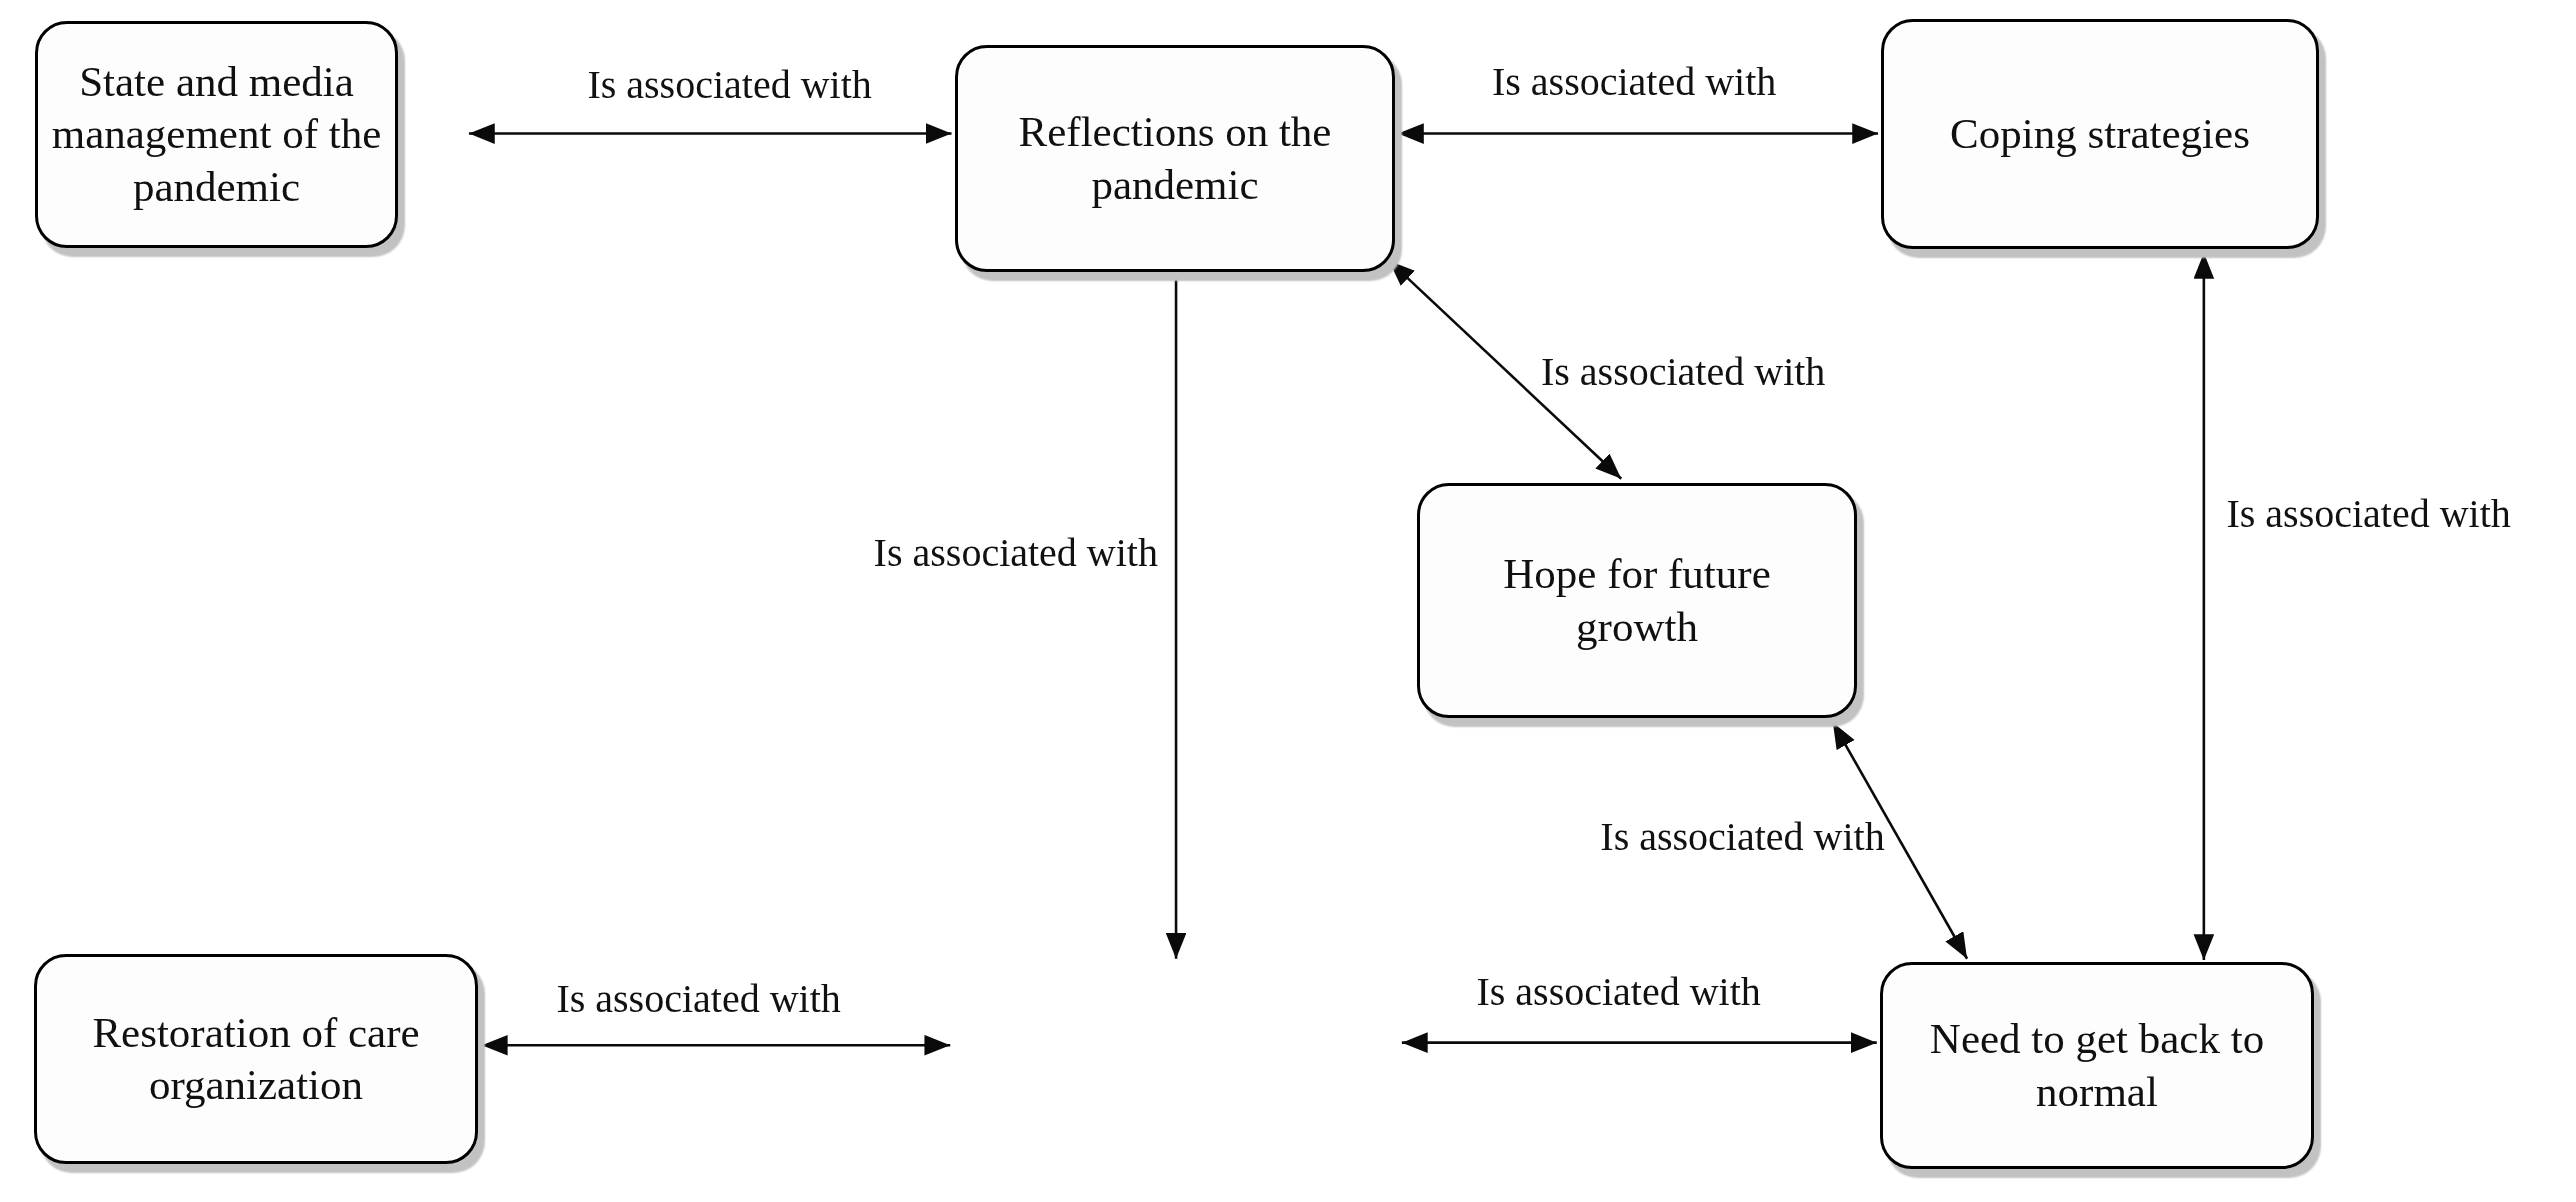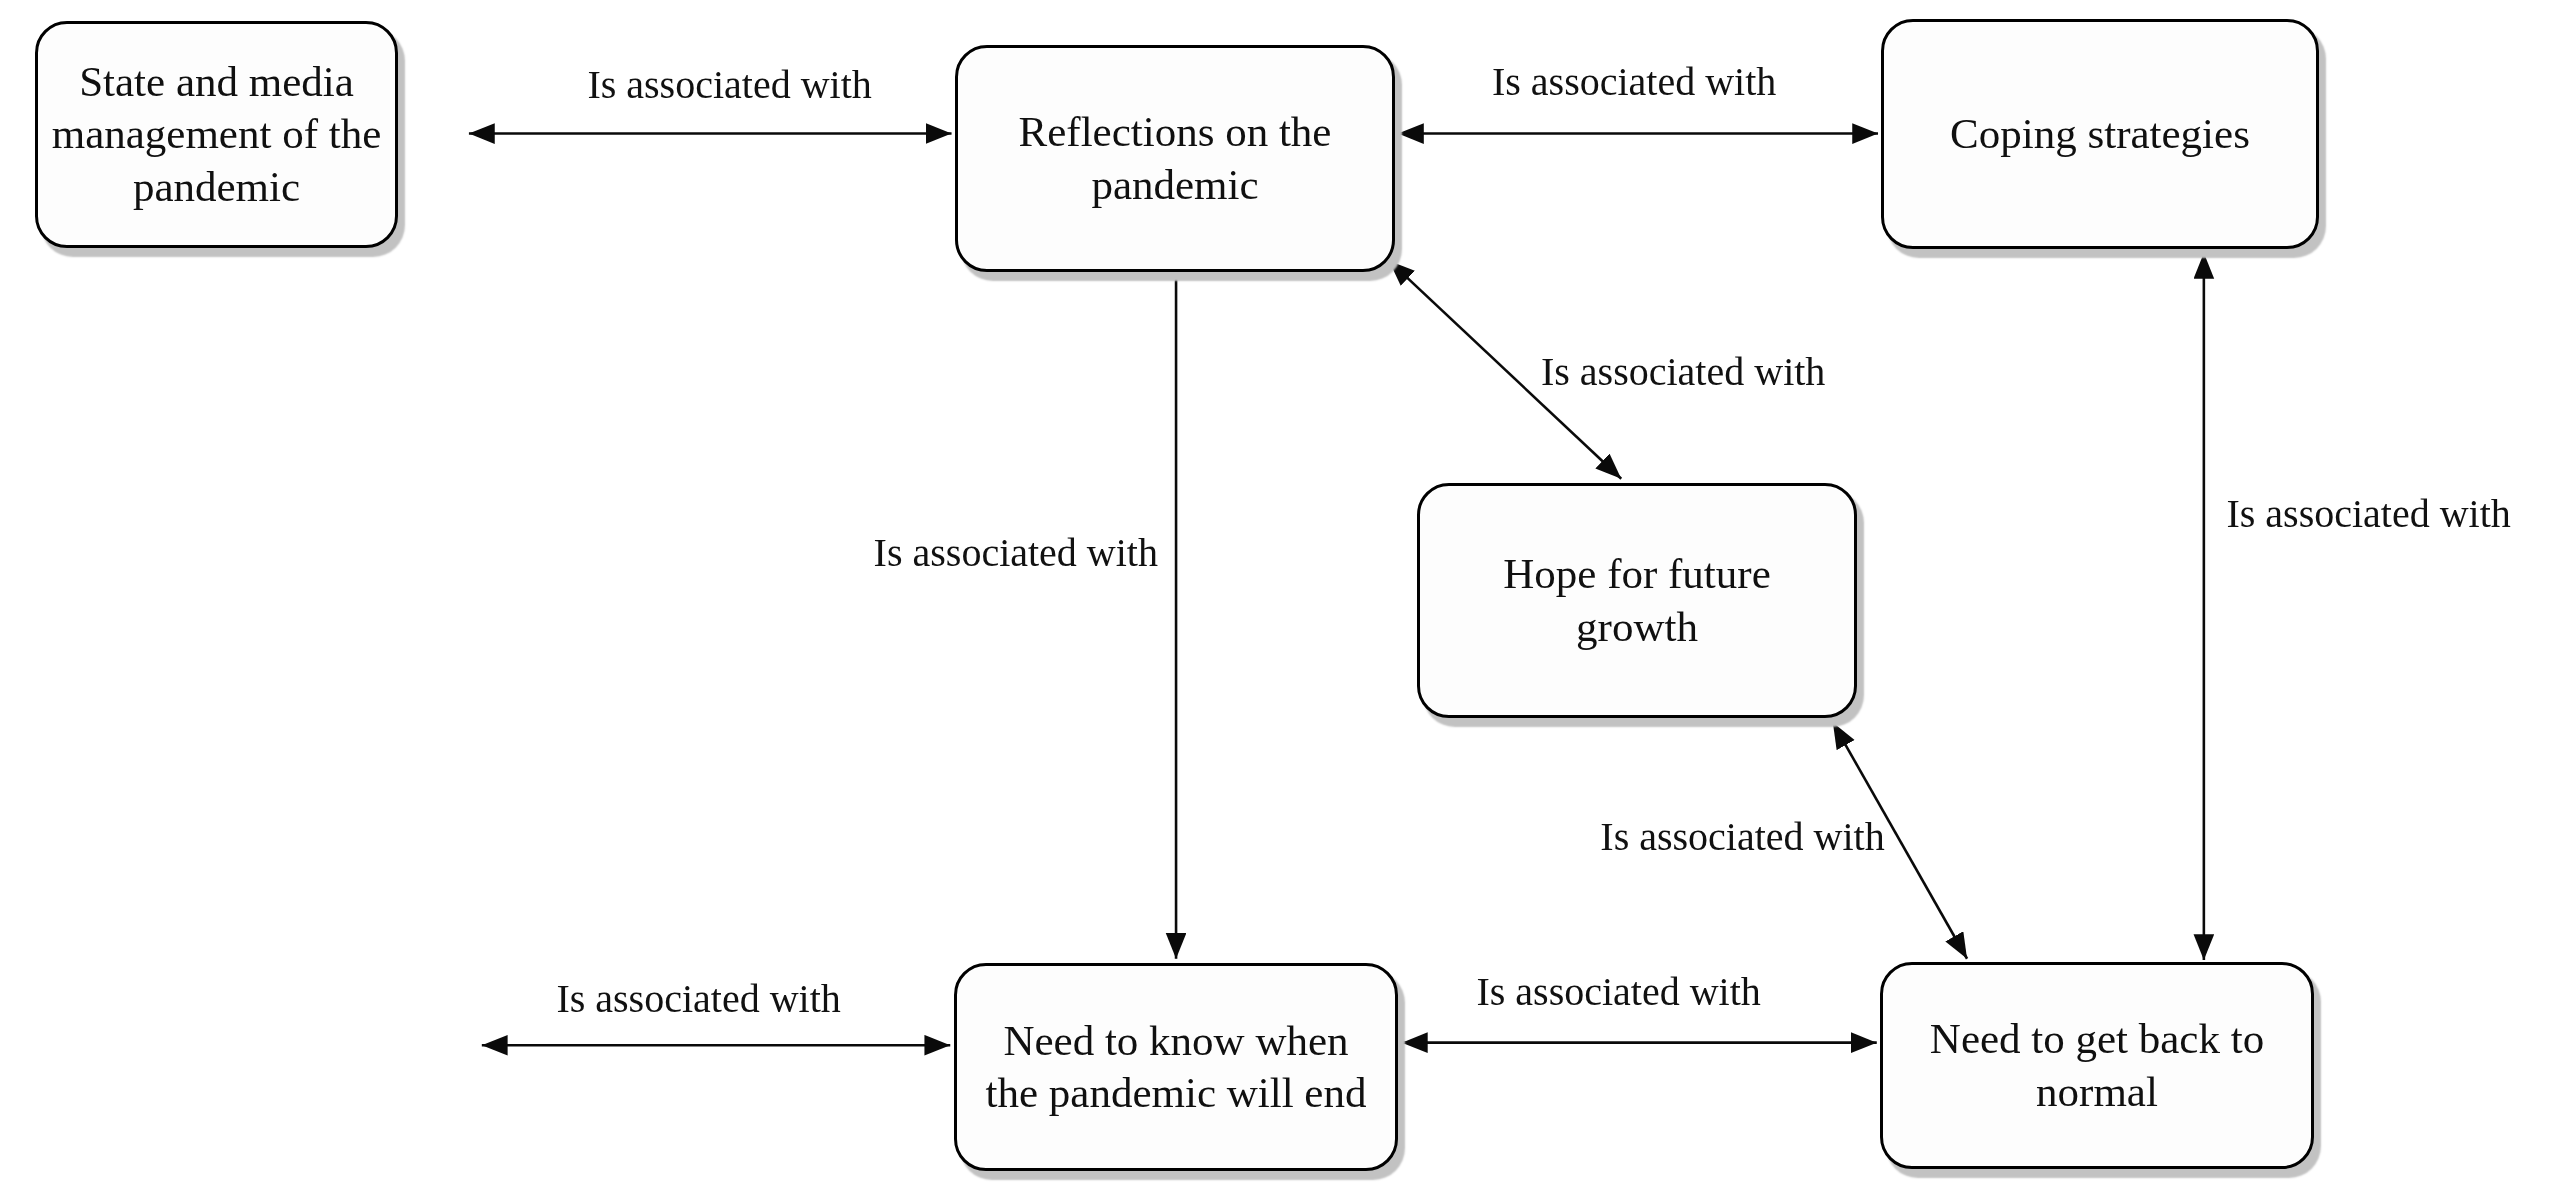--- a/index.html
+++ b/index.html
@@ -92,21 +92,21 @@
 pandemic</div>
 
   <div class="node" id="n2">Reflections on the
 pandemic</div>
 
   <div class="node" id="n4">Hope for future
 growth</div>
 
   <div class="node" id="n3">Coping strategies</div>
 
+  <div class="node" id="n5">Restoration of care
+organization</div>
 
-  <div class="node" id="n6">Need to know when
-the pandemic will end</div>
 
   <div class="node" id="n7">Need to get back to
 normal</div>
 
 </div>
 
 
 </body></html>

